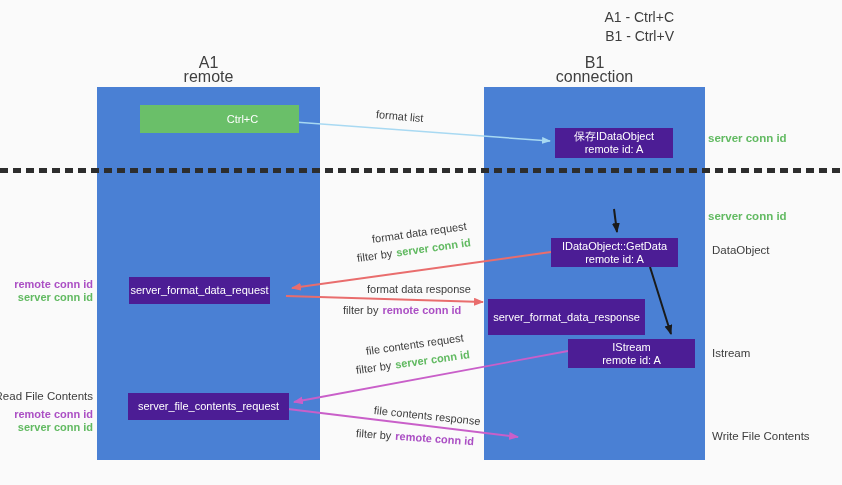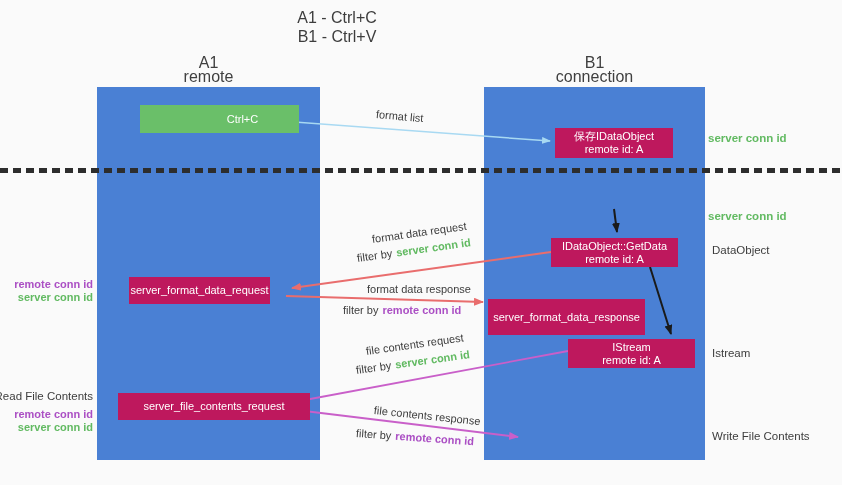--- a/index.html
+++ b/index.html
@@ -4,40 +4,40 @@
 <style>
   html,body { margin:0; padding:0; }
   .canvas {
     position:relative; width:842px; height:485px;
     background:#fafafa; overflow:hidden;
     font-family:"Liberation Sans", sans-serif;
     color:#3d3d3d;
   }
   .title {
     position:absolute; left:0; top:8px; width:674px;
-    text-align:center; font-size:16px; line-height:19px; color:#3d3d3d;
+    text-align:right; font-size:14px; line-height:19px; color:#3d3d3d;
   }
   .col-header {
     position:absolute; text-align:center; font-size:16px; line-height:14px; color:#3f3f3f;
   }
   .lifeline { position:absolute; top:87px; height:373px; background:#4a80d4; z-index:1; }
   #col-left  { left:97px;  width:223px; }
   #col-right { left:484px; width:221px; }
   .dotted {
     position:absolute; left:0; top:168px; width:842px; height:5px; z-index:4;
     background:repeating-linear-gradient(to right, #2d2d2d 0 8px, transparent 8px 13px);
   }
   .arrows { position:absolute; left:0; top:0; z-index:3; pointer-events:none; }
   .node {
     position:absolute; z-index:5; display:flex; flex-direction:column;
     align-items:center; justify-content:center;
     color:#fff; font-size:11px; line-height:13px; text-align:center; white-space:nowrap;
   }
   .green  { background:#6abf69;padding-left:46px; }
-  .orange { background:#be185d; }
+  .orange { background:#4c1d95; }
   .alabel {
     position:absolute; z-index:6; font-size:11px; color:#3d3d3d; white-space:nowrap;
     transform-origin:left center;
   }
   .side {
     position:absolute; z-index:6; font-size:11.5px; white-space:nowrap; color:#3d3d3d;
   }
   .rt { text-align:right; line-height:13px; font-size:11px; }
   .g { color:#62ba62; font-weight:bold; }
   .p { color:#ab4fc4; font-weight:bold; }
@@ -105,21 +105,21 @@
   <div class="node orange" style="left:129px;top:277px;width:141px;height:27px">
     <span>server_format_data_request</span>
   </div>
   <div class="node orange" style="left:488px;top:299px;width:157px;height:36px">
     <span>server_format_data_response</span>
   </div>
   <div class="node orange" style="left:568px;top:339px;width:127px;height:29px">
     <span>IStream</span>
     <span>remote id: A</span>
   </div>
-  <div class="node orange" style="left:118px;top:393px;width:192px;height:27px">
+  <div class="node orange" style="left:128px;top:393px;width:161px;height:27px">
     <span>server_file_contents_request</span>
   </div>
 
   <div class="alabel" style="left:376px;top:108px;transform:rotate(5deg)">format list</div>
 
   <div class="alabel" style="left:372px;top:233px;transform:rotate(-8deg)">format data request</div>
   <div class="alabel" style="left:357px;top:252px;transform:rotate(-8deg)">
     <span class="gap">filter by</span><span class="g">server conn id</span>
   </div>
 

